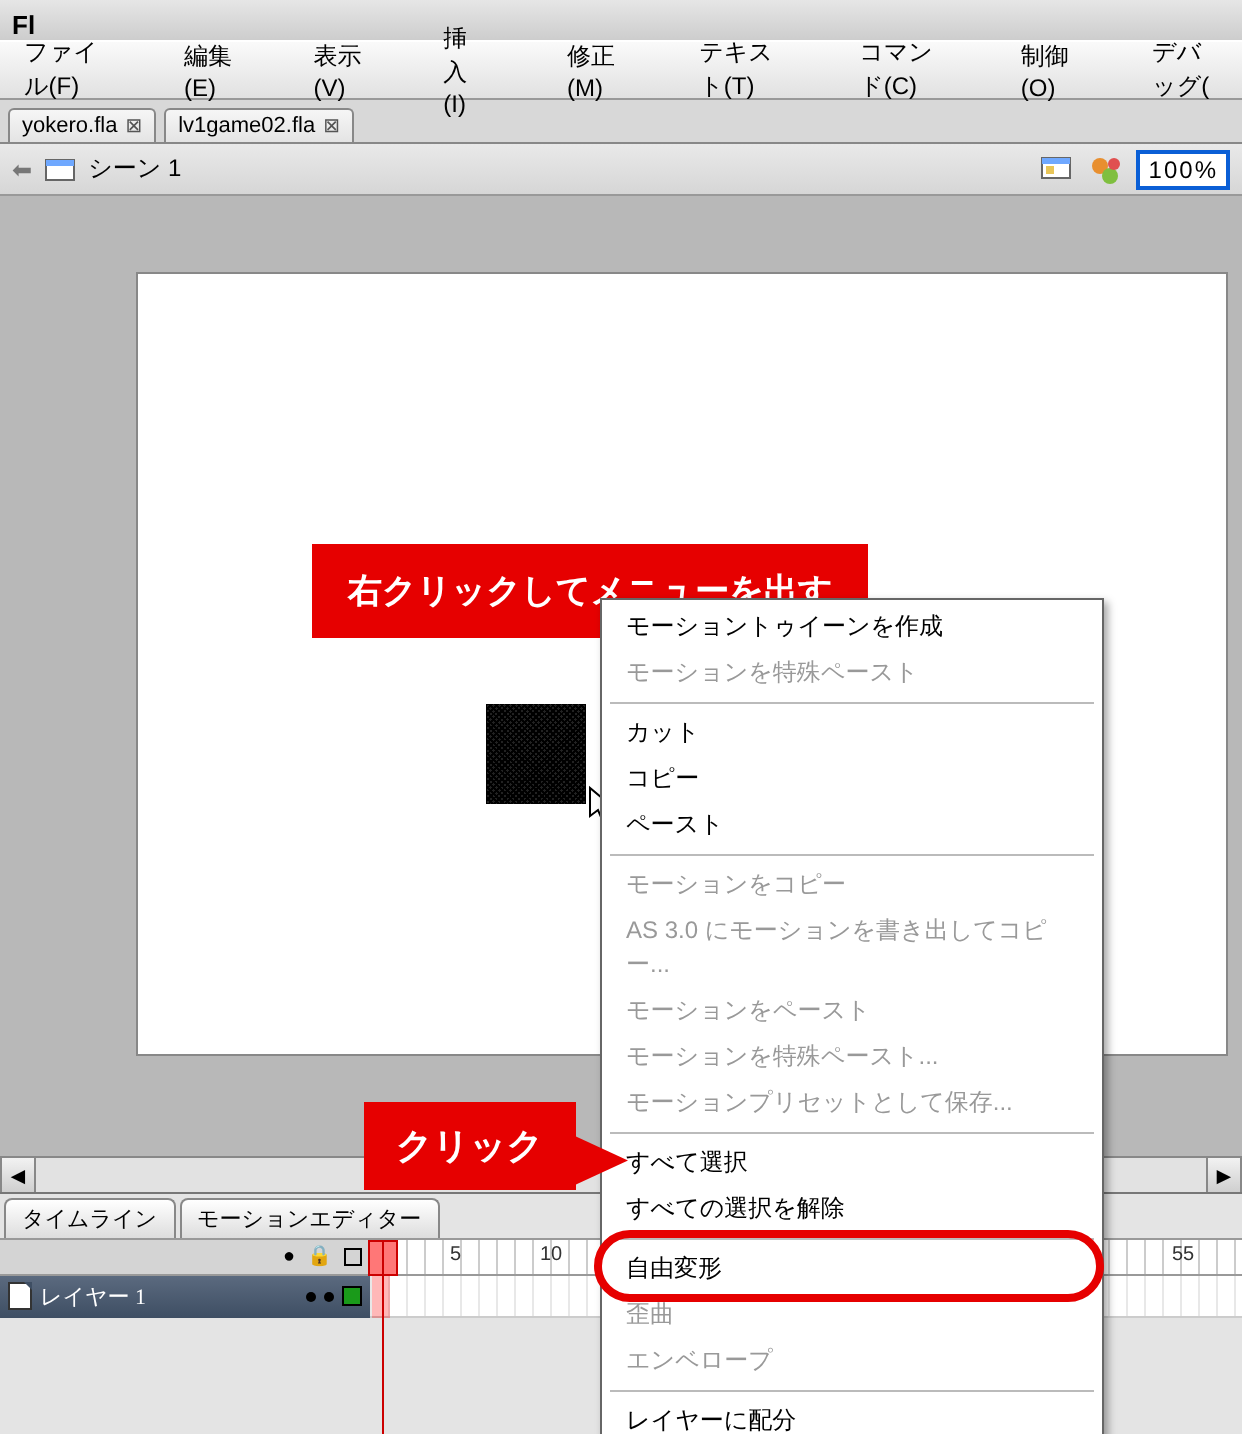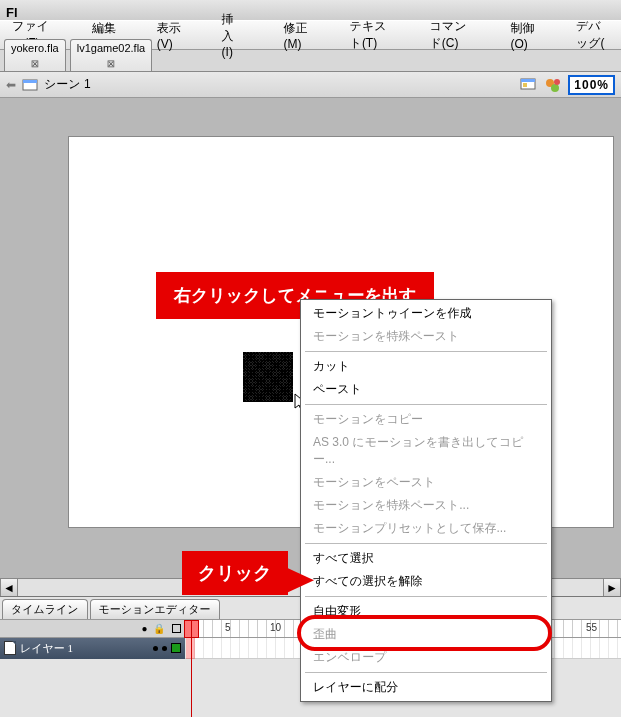--- a/index.html
+++ b/index.html
@@ -5,36 +5,36 @@
   * { margin: 0; padding: 0; box-sizing: border-box; }
   html, body { width: 621px; height: 717px; overflow: hidden; }
   body { font-family: "MS UI Gothic", Arial, sans-serif; font-size: 12px; background: #b8b8b8; color: #000; position: relative; }
 
   .titlebar { height: 20px; background: linear-gradient(#e6e6e6, #cdcdcd); display: flex; align-items: flex-end; padding-left: 6px; font-size: 13px; font-weight: bold; }
   .titlebar .fl { font-family: "Arial"; }
   .menubar { height: 30px; background: linear-gradient(#fafafa, #e1e1e1); border-top: 1px solid #fff; border-bottom: 1px solid #999; display: flex; align-items: center; padding: 0 4px; gap: 24px; }
   .menubar span { padding: 4px 8px; cursor: default; }
 
   .tabbar { height: 22px; background: #d8d8d8; border-bottom: 1px solid #888; display: flex; align-items: flex-end; padding-left: 4px; gap: 4px; }
-  .doc-tab { background: linear-gradient(#f6f6f6,#e4e4e4); border: 1px solid #888; border-bottom: none; padding: 2px 6px; font-size: 11px; display: flex; align-items: center; gap: 4px; border-radius: 3px 3px 0 0; flex-direction: column; }
+  .doc-tab { background: linear-gradient(#f6f6f6,#e4e4e4); border: 1px solid #888; border-bottom: none; padding: 2px 6px; font-size: 11px; display: flex; align-items: flex-start; gap: 4px; border-radius: 3px 3px 0 0; }
   .doc-tab .x { font-size: 10px; color: #555; }
 
   .breadcrumb {
     height: 26px;
     background: linear-gradient(#e9e9e9,#d6d6d6);
     border-bottom: 1px solid #999;
     display: flex;
     align-items: center;
     padding: 2px 6px;
     gap: 6px;
     justify-content: space-between;
   }
   .breadcrumb .left { display: flex; align-items: center; gap: 6px; }
   .breadcrumb .right { display: flex; align-items: center; gap: 6px; }
-  .zoom-box { background: #fff; border: 2px solid #0a5fd6; padding: 1px 4px; font-weight: bold; letter-spacing: 1px; text-align: center; }
+  .zoom-box { background: #fff; border: 2px solid #0a5fd6; padding: 1px 4px; font-weight: normal; letter-spacing: 1px; text-align: center; }
 
   .stage-wrap { background: #b8b8b8; height: 498px; position: relative; overflow: hidden; }
   .canvas { position: absolute; left: 68px; top: 38px; width: 546px; height: 392px; background: #fff; border: 1px solid #888; }
   .black-square {
     position: absolute; left: 243px; top: 254px; width: 50px; height: 50px;
     background-image: repeating-linear-gradient(45deg,#000 0 1px,transparent 1px 2px),
                       repeating-linear-gradient(-45deg,#000 0 1px,transparent 1px 2px);
     background-color: #222;
     outline: 1px solid #fff;
   }
@@ -224,20 +224,21 @@
         </div>
     </div>
   </div>
 </div>
 
 <div class="ctx-menu">
   <div class="item">モーショントゥイーンを作成</div>
   <div class="item disabled">モーションを特殊ペースト</div>
   <hr>
   <div class="item">カット</div>
+  <div class="item">コピー</div>
   <div class="item">ペースト</div>
   <hr>
   <div class="item disabled">モーションをコピー</div>
   <div class="item disabled">AS 3.0 にモーションを書き出してコピー...</div>
   <div class="item disabled">モーションをペースト</div>
   <div class="item disabled">モーションを特殊ペースト...</div>
   <div class="item disabled">モーションプリセットとして保存...</div>
   <hr>
   <div class="item">すべて選択</div>
   <div class="item">すべての選択を解除</div>

